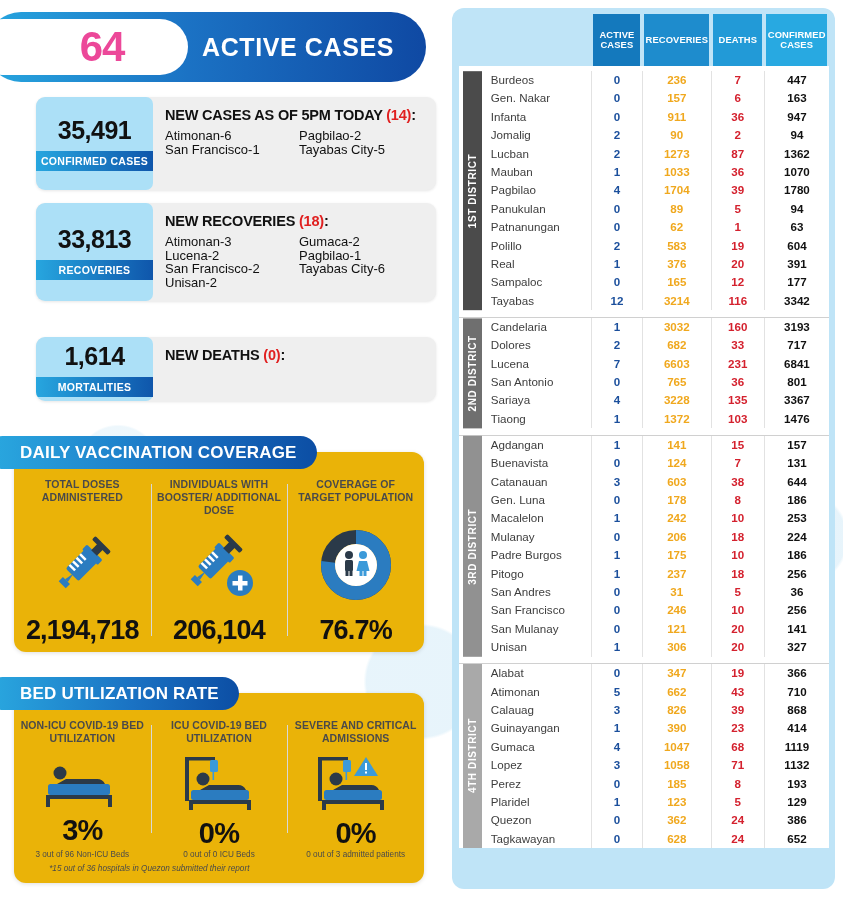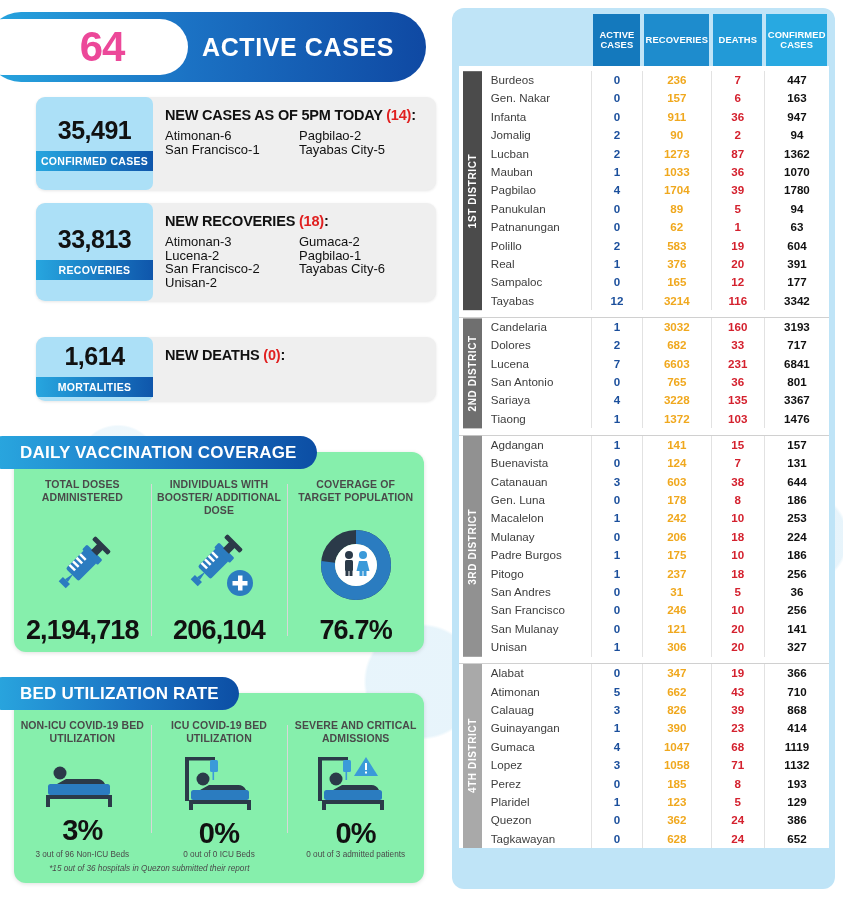--- a/index.html
+++ b/index.html
@@ -139,21 +139,21 @@
     color: #ffffff;
     font-size: 17px; font-weight: 800;
     letter-spacing: .2px;
     z-index: 4;
   }
 
   .panel {
     position: absolute;
     left: 14px;
     width: 410px;
-    background: #86efac;
+    background: #eab308;
     border-radius: 12px;
     box-shadow: 0 1px 4px rgba(0,0,0,.13);
     z-index: 3;
   }
 
   
   #vax-head { top: 436px; }
   #vax-panel { top: 452px; height: 200px; }
 
   .three-col {

